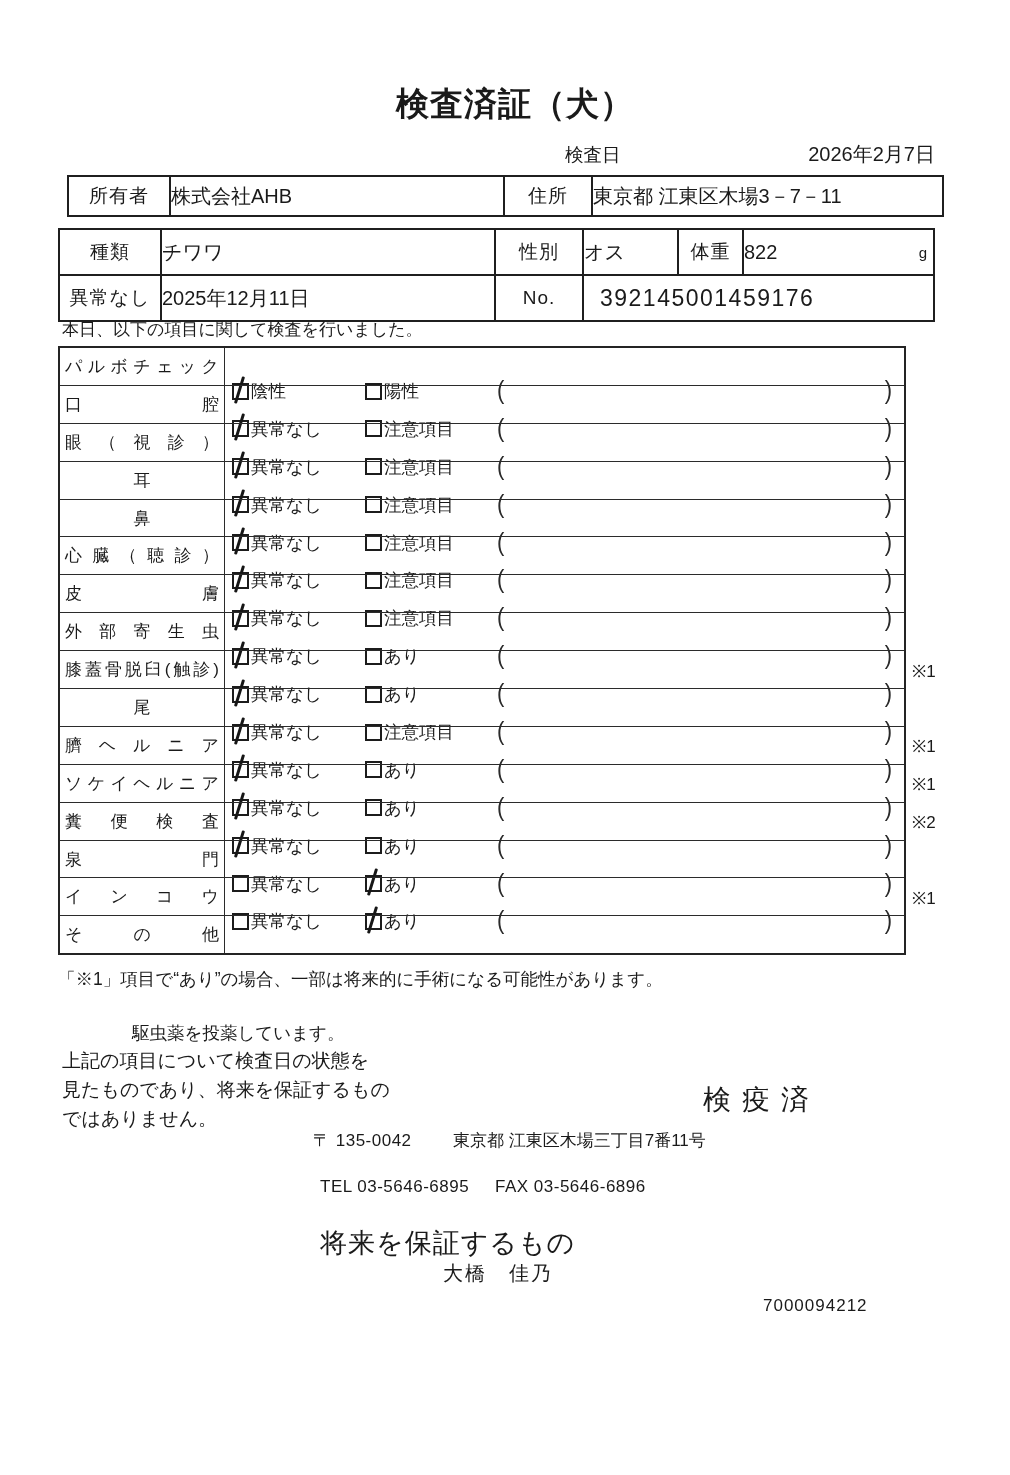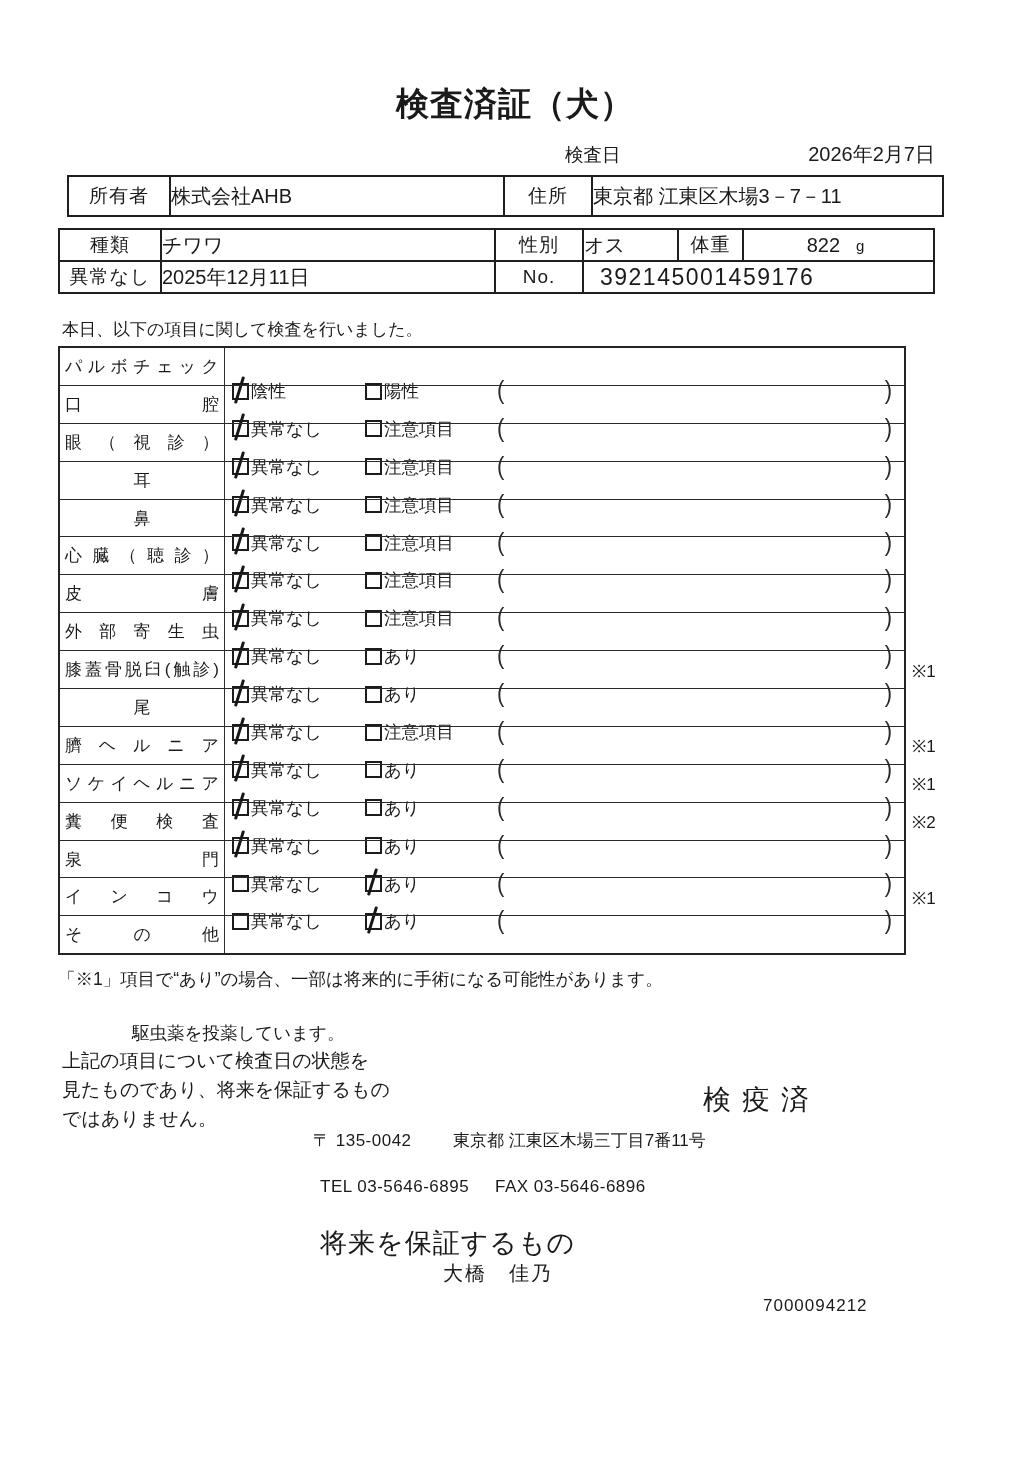--- a/index.html
+++ b/index.html
@@ -23,29 +23,29 @@
   .insp-date-label { left: 565px; top: 142px; font-size: 18.5px; }
   .insp-date-value { right: 75px; top: 141px; font-size: 20px; }
 
   
   .tbl {
     position: absolute; left: 58px; width: 877px;
     border: 2.5px solid #1f1f1f; box-sizing: border-box; background:#fff;
   }
   .owner-tbl { top: 175px; height: 42px; display: grid; grid-template-columns: 100px 334px 88px 1fr; margin-left: 9px; }
   .pet-tbl   { top: 228px; }
-  .pet-row   { display: grid; height: 30px; }
+  .pet-row   { display: grid; height: 44px; }
   .pet-row.r1 { grid-template-columns: 100px 334px 88px 95px 65px 1fr; }
   .pet-row.r2 { grid-template-columns: 100px 334px 88px 1fr; border-top: 2px solid #1f1f1f; }
   .cell { border-left: 2px solid #1f1f1f; box-sizing: border-box; display: flex; align-items: center; min-width: 0; }
   .cell.first { border-left: none; }
   .cell.lab { justify-content: center; font-size: 19px; letter-spacing: 1px; }
   .cell.val { font-size: 20px; }
   .cell.num { font-size: 23px; letter-spacing: 1.5px; padding-left: 16px; }
-  .cell.wgt { justify-content: center; padding-right: 6px; font-size: 20px; gap: 16px; }
+  .cell.wgt { justify-content: space-between; padding-right: 6px; font-size: 20px; gap: 16px; }
   .unit { font-size: 15px; }
 
   
   .intro { left: 62px; top: 318px; font-size: 17px; }
 
   
   .checklist {
     position: absolute; left: 58px; top: 346px; width: 848px;
     border: 2px solid #242424; box-sizing: border-box; background:#fff;
   }

